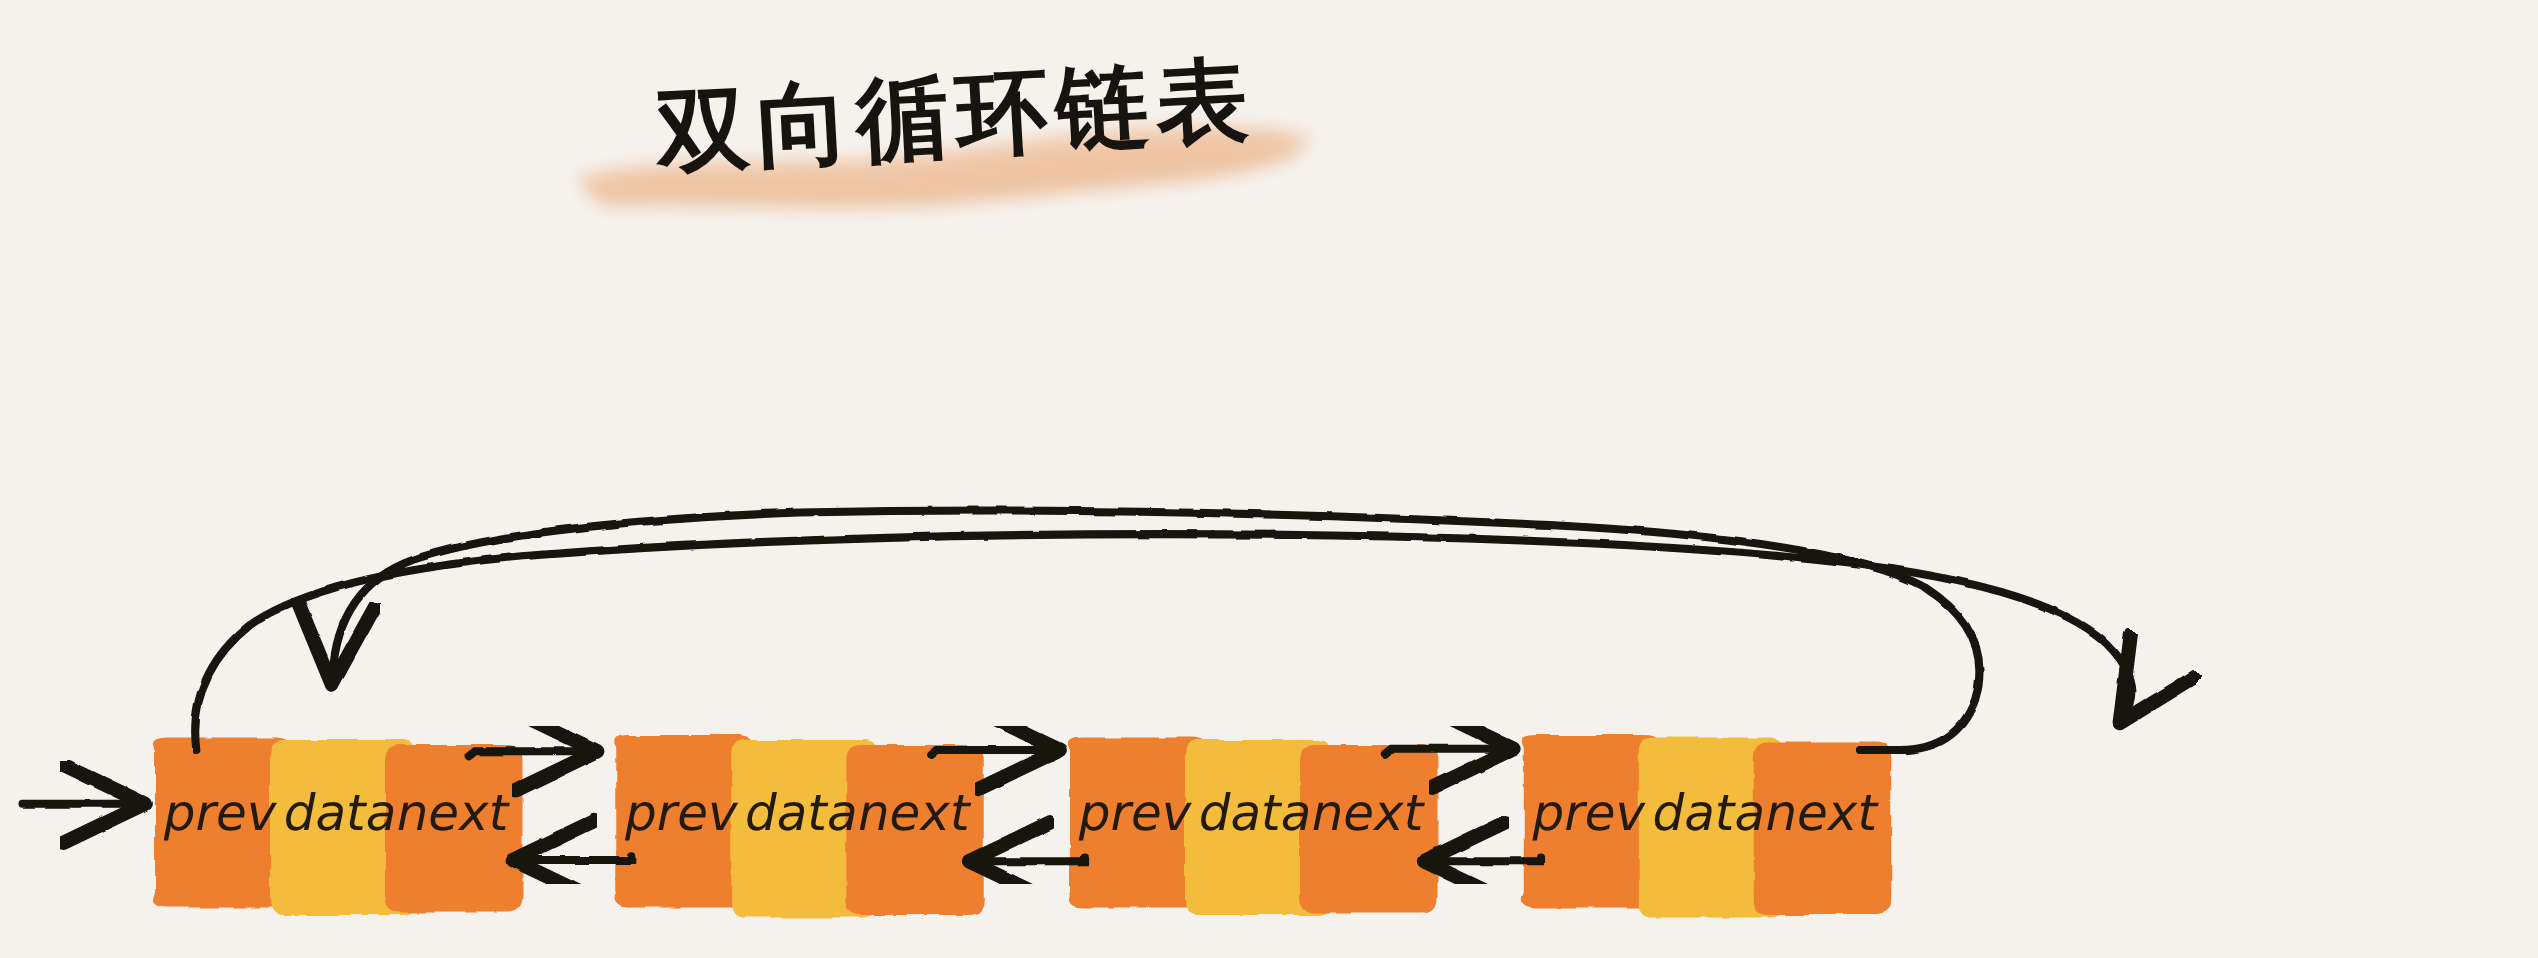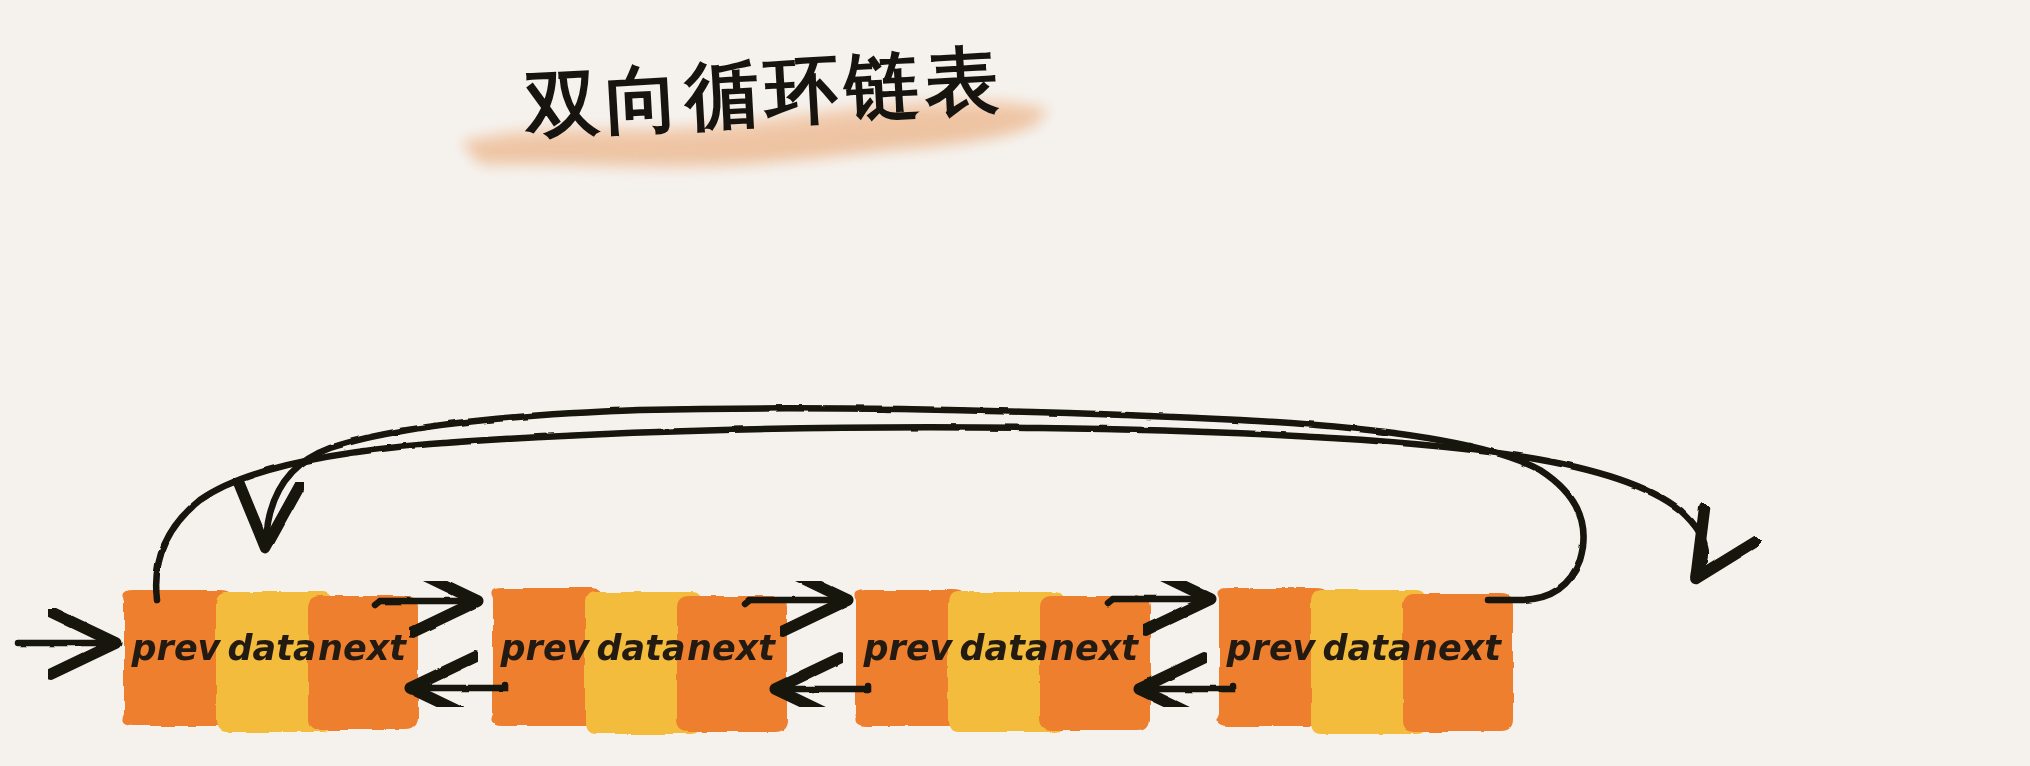--- a/index.html
+++ b/index.html
@@ -37,22 +37,22 @@
     font-weight: 700;
     letter-spacing: 6px;
     color: #17140f;
     transform: rotate(-3.2deg);
     white-space: nowrap;
     pointer-events: none;
   }
   .cell-label {
     position: absolute;
     font-family: "DejaVu Sans", sans-serif;
-    font-size: 35px;
-    font-weight: 700;
+    font-size: 40px;
+    font-weight: 400;
     color: #231b12;
     text-align: center;
     white-space: nowrap;
     pointer-events: none;
     font-style: italic;
   }
 </style>
 </head>
 <body>
 

